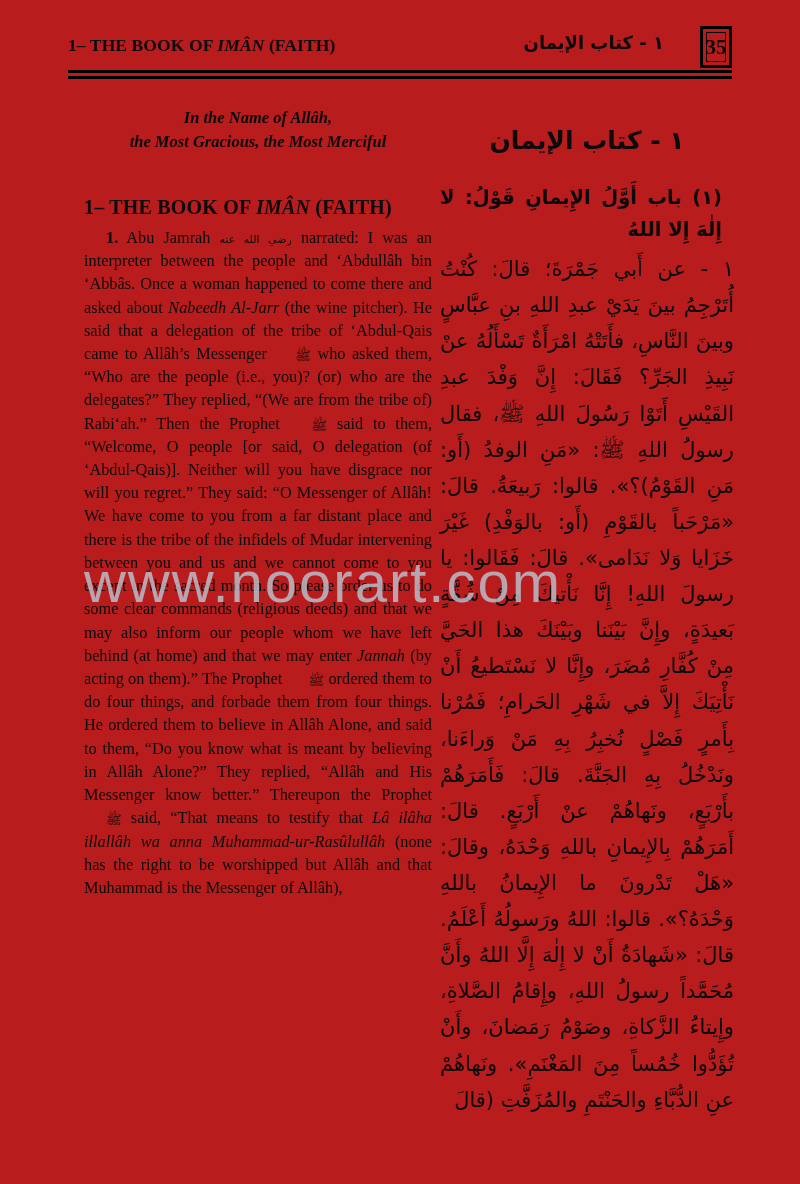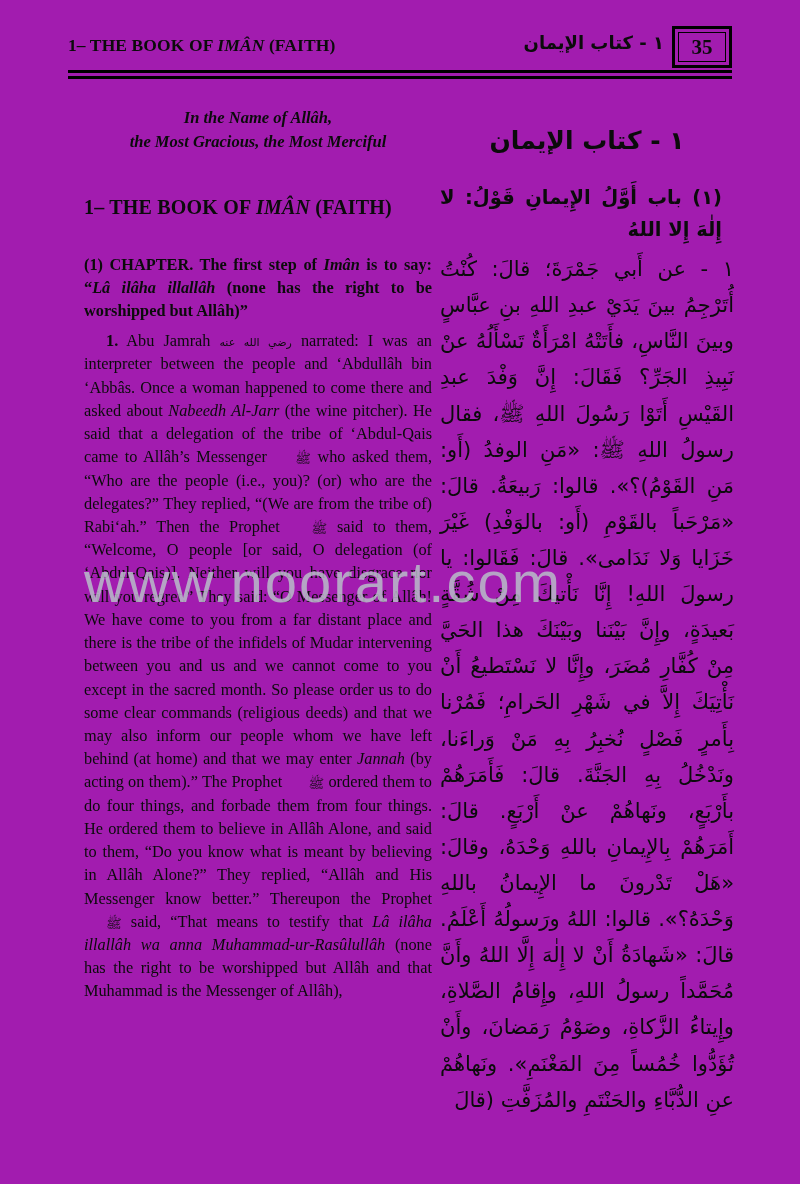--- a/index.html
+++ b/index.html
@@ -4,21 +4,21 @@
 <style>
   html, body {
     margin: 0;
     padding: 0;
     background: #ffffff;
   }
   #page {
     position: relative;
     width: 800px;
     height: 1184px;
-    background: #a21caf;
+    background: #b91c1c;
     overflow: hidden;
     font-family: "Liberation Serif", serif;
     color: #0b0b0b;
   }
 
   
   #header {
     position: absolute;
     left: 68px;
     top: 30px;
@@ -43,21 +43,21 @@
     direction: rtl;
     font-family: "DejaVu Sans", sans-serif;
     font-weight: bold;
     font-size: 18px;
     white-space: nowrap;
   }
   #page-number-box {
     position: absolute;
     right: 0;
     top: -4px;
-    width: 60px;
+    width: 32px;
     height: 42px;
     border: 3px solid #000;
     box-sizing: border-box;
   }
   #page-number-inner {
     position: absolute;
     left: 3px;
     top: 3px;
     right: 3px;
     bottom: 3px;
@@ -219,21 +219,20 @@
 
     <div class="col" id="col-en">
 
       <div class="bism-en">
         <div>In the Name of Allâh,</div>
         <div>the Most Gracious, the Most Merciful</div>
       </div>
 
       <div class="booktitle-en"><span>1– THE BOOK OF </span><span class="it">IMÂN</span><span> (FAITH)</span></div>
 
-      <div class="chapter-en"><span>(1) CHAPTER. The first step of </span><span class="it">Imân</span><span> is to say: “</span><span class="it">Lâ ilâha illallâh</span><span> (none has the right to be worshipped but Allâh)”</span></div>
 
       <div class="hadith-en"><span class="bd">1.</span><span> Abu Jamrah </span><span class="ar-inline">رضي الله عنه</span><span> narrated: I was an interpreter between the people and ‘Abdullâh bin ‘Abbâs. Once a woman happened to come there and asked about </span><span class="it">Nabeedh Al-Jarr</span><span> (the wine pitcher). He said that a delegation of the tribe of ‘Abdul-Qais came to Allâh’s Messenger </span><span class="sallam">ﷺ</span><span> who asked them, “Who are the people (i.e., you)? (or) who are the delegates?” They replied, “(We are from the tribe of) Rabi‘ah.” Then the Prophet </span><span class="sallam">ﷺ</span><span> said to them, “Welcome, O people [or said, O delegation (of ‘Abdul-Qais)]. Neither will you have disgrace nor will you regret.” They said: “O Messenger of Allâh! We have come to you from a far distant place and there is the tribe of the infidels of Mudar intervening between you and us and we cannot come to you except in the sacred month. So please order us to do some clear commands (religious deeds) and that we may also inform our people whom we have left behind (at home) and that we may enter </span><span class="it">Jannah</span><span> (by acting on them).” The Prophet </span><span class="sallam">ﷺ</span><span> ordered them to do four things, and forbade them from four things. He ordered them to believe in Allâh Alone, and said to them, “Do you know what is meant by believing in Allâh Alone?” They replied, “Allâh and His Messenger know better.” Thereupon the Prophet </span><span class="sallam">ﷺ</span><span> said, “That means to testify that </span><span class="it">Lâ ilâha illallâh wa anna Muhammad-ur-Rasûlullâh</span><span> (none has the right to be worshipped but Allâh and that Muhammad is the Messenger of Allâh),</span></div>
     </div>
 
     <div class="col" id="col-ar">
 
 
       <div class="booktitle-ar">١ - كتاب الإيمان</div>
 
       <div class="chapter-ar">(١) باب أَوَّلُ الإِيمانِ قَوْلُ: لا إِلٰهَ إِلا اللهُ</div>

